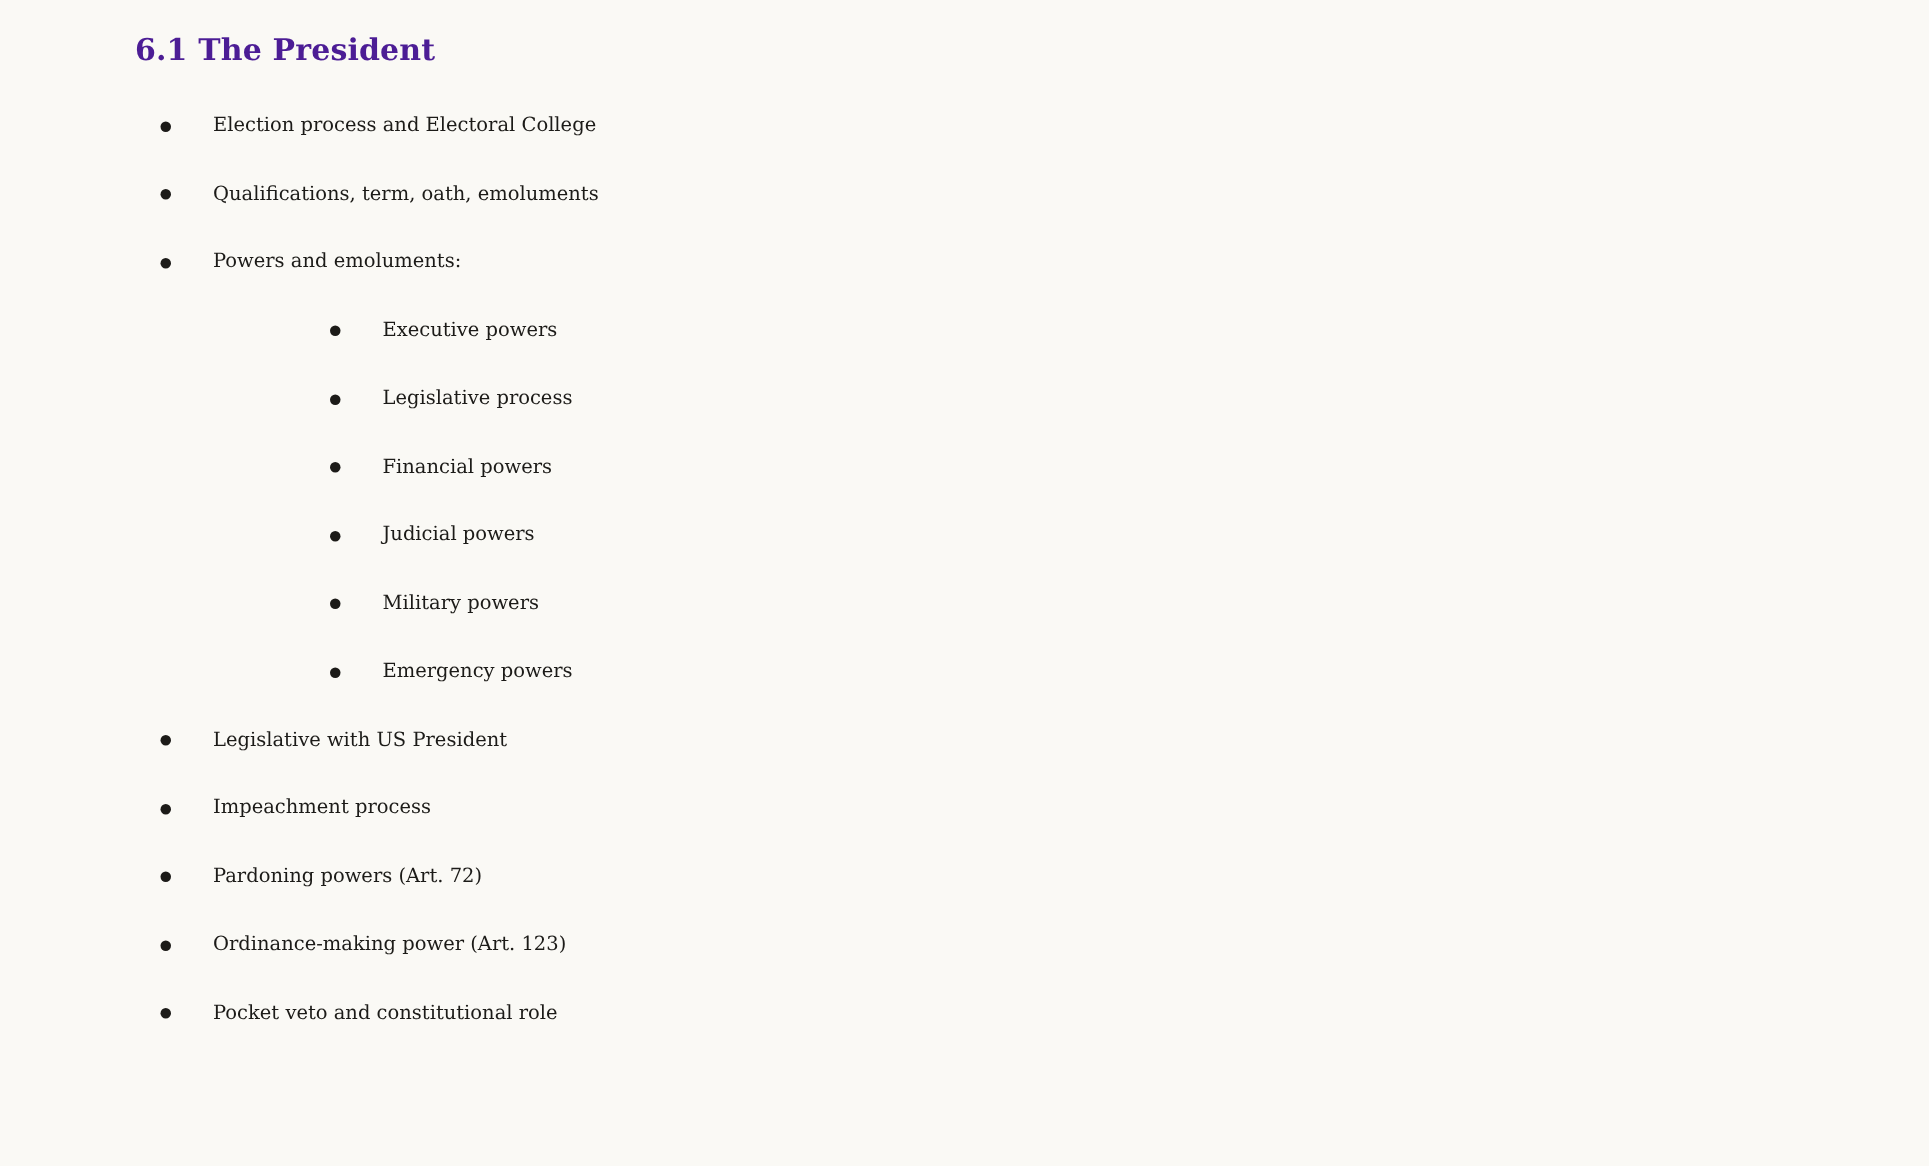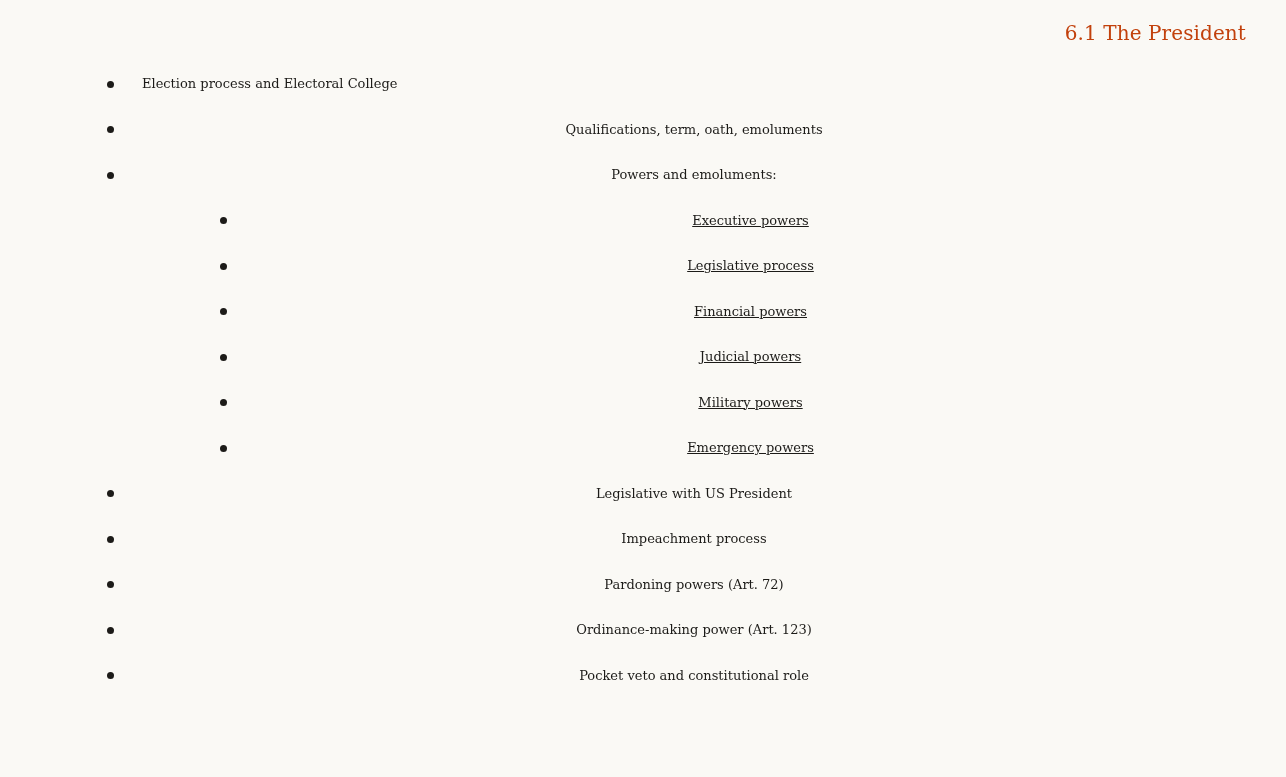--- a/index.html
+++ b/index.html
@@ -13,50 +13,48 @@
   }
   .page {
     position: relative;
     width: 1286px;
     height: 777px;
     padding: 20px 40px 0 90px;
   }
   h2.section-heading {
     font-size: 20px;
     line-height: 27px;
-    font-weight: normal;
-    color: #c2410c;
+    font-weight: bold;
+    color: #4c1d95;
     letter-spacing: 0.1px;
-    text-align: right;
   }
   ul.outline {
     list-style: none;
     margin-top: 24px;
   }
   ul.outline li {
     position: relative;
     font-size: 13px;
     line-height: 26px;
     padding-left: 52px;
   }
-  ul.outline > li + li { margin-top: 19.5px; text-align: center; }
+  ul.outline > li + li { margin-top: 19.5px; }
   ul.outline li::before {
     content: "";
     position: absolute;
     left: 17px;
     top: 9.5px;
     width: 7px;
     height: 7px;
     border-radius: 50%;
     background: #1c1b18;
   }
   ul.outline ul.sub-outline {
     list-style: none;
     margin: 19.5px 0 7px 61px;
-    text-decoration: underline;
   }
   ul.outline ul.sub-outline > li + li { margin-top: 19.5px; }
 </style>
 </head>
 <body>
 
 <div class="page">
   <h2 class="section-heading">6.1 The President</h2>
 
   <ul class="outline">

